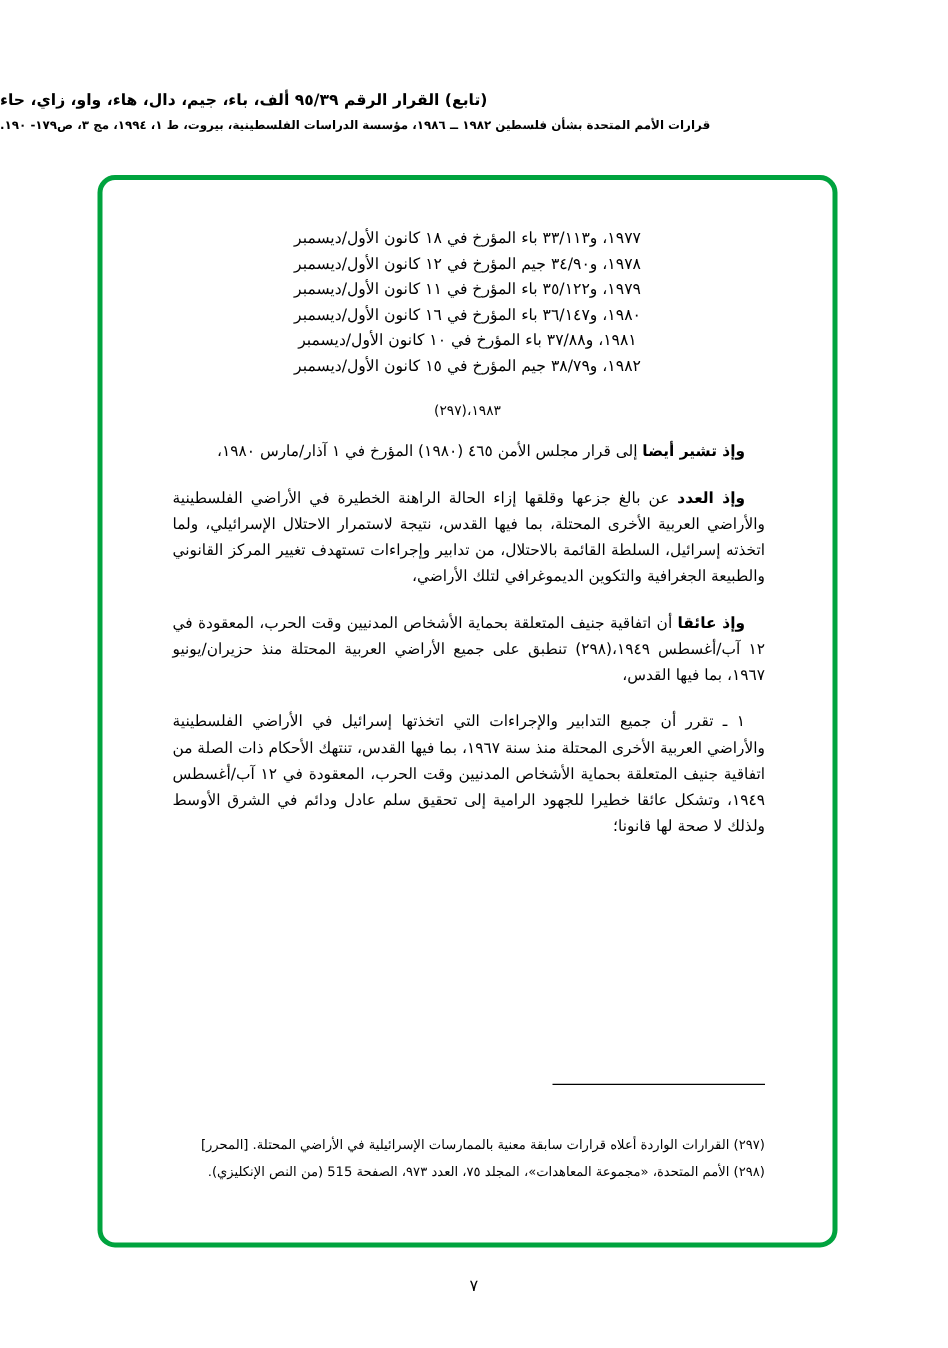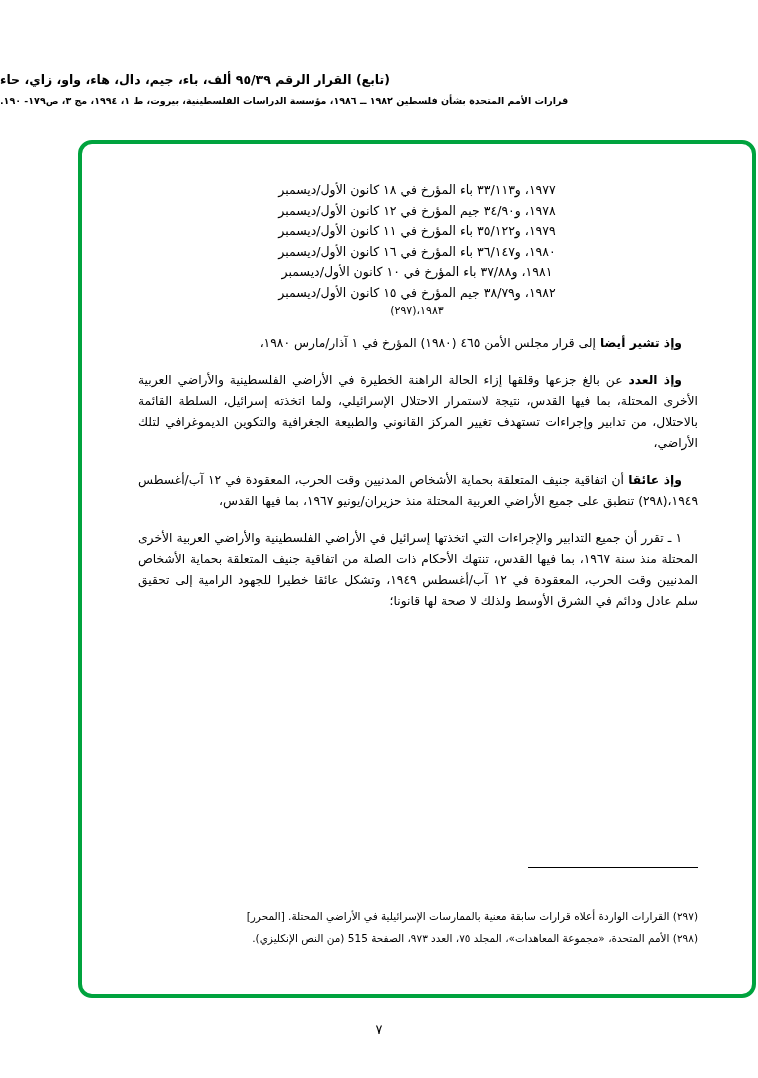--- a/index.html
+++ b/index.html
@@ -38,21 +38,21 @@
     font-size: 9.5px;
     font-weight: bold;
     margin-top: 8px;
     direction: rtl;
   }
   
   .frame {
     position: absolute;
     top: 140px;
     left: 78px;
-    width: 678px;
+    width: 592px;
     height: 858px;
     border: 4px solid #00a33e;
     border-radius: 14px;
     box-sizing: border-box;
     background: #fff;
   }
   .inner {
     position: absolute;
     top: 30px;
     left: 36px;
@@ -70,21 +70,21 @@
   .res-list li {
     font-size: 12.5px;
     line-height: 20.5px;
     text-align: center;
     white-space: nowrap;
     font-family: "DejaVu Sans", "Liberation Sans", sans-serif;
   }
   .res-note {
     font-size: 11px;
     text-align: center;
-    margin-top: 1px;
+    margin-top: 19px;
     direction: rtl;
   }
   
   .para {
     font-size: 12.3px;
     line-height: 21px;
     text-align: justify;
     text-justify: inter-word;
     margin: 16px 18px 0 20px;
     direction: rtl;

